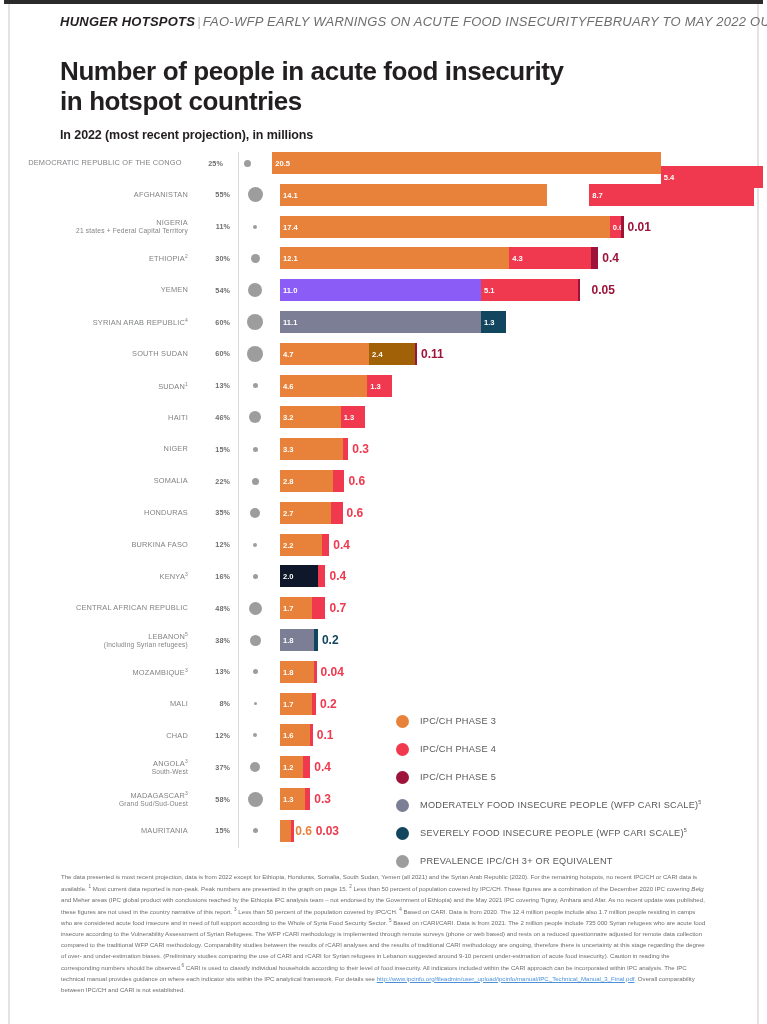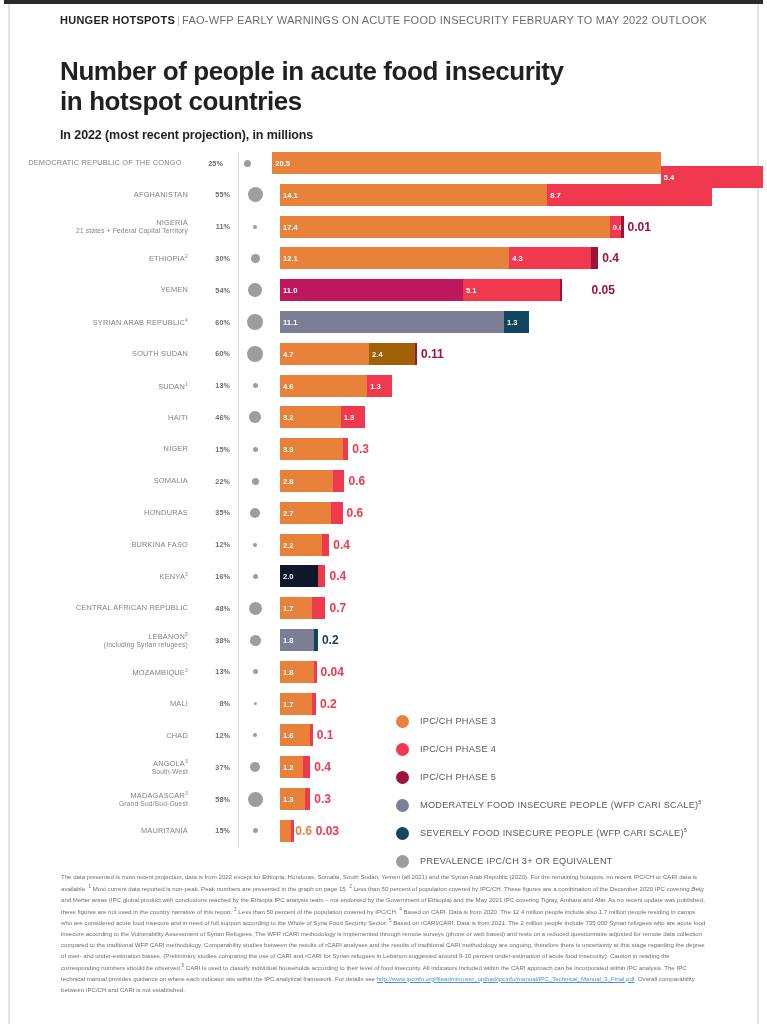--- a/index.html
+++ b/index.html
@@ -18,21 +18,21 @@
     border-right:4px solid #ffffff;
   }
   .topbar { position:absolute; top:0; left:0; right:0; height:4px; background:#2b2b2b; }
   .leftrule { position:absolute; top:4px; left:4px; width:2px; bottom:0; background:#e3e3e3; }
   .rightrule { position:absolute; top:4px; right:4px; width:2px; bottom:0; background:#e3e3e3; }
 
   
   .hdr {
     position:absolute; top:14px; left:56px; right:56px;
     display:flex; justify-content:space-between; align-items:center;
-    font-size:11px; letter-spacing:.25px; color:#6d6d6d;
+    font-size:13px; letter-spacing:.25px; color:#6d6d6d;font-style:italic;
   }
   .hdr .hh { color:#231f20; font-weight:bold; }
   .hdr .sep { color:#b8b8b8; padding:0 2px; }
   .hdr-left { white-space:nowrap; }
   .hdr-right { white-space:nowrap; color:#6d6d6d; }
 
   
   .title {
     position:absolute; top:56px; left:56px; right:40px;
     font-size:26px; line-height:1.17; font-weight:bold;
@@ -133,21 +133,21 @@
         <div class="rowbox" style="top: 33.8px;">
           <div class="lbl"><span>AFGHANISTAN</span></div>
           <div class="pct">55%</div>
           <div class="dotcell">
             <div class="dot" style="width: 15px; height: 15px; background: rgb(157, 157, 157);"></div>
           </div>
           <div class="bars">
             <div class="seg" style="width: 267.195px; background: rgb(232, 129, 58);">
               <span class="inlbl">14.1</span>
             </div>
-            <div class="seg" style="width: 164.865px; background: rgb(240, 57, 78);">
+            <div class="seg" style="width: 164.865px; background: rgb(240, 57, 78); margin-left: 42px;">
               <span class="inlbl">8.7</span>
             </div>
           </div>
         </div>
         <div class="rowbox" style="top: 65.6px;">
           <div class="lbl"><span>NIGERIA</span><span class="sub">21 states + Federal Capital Territory</span></div>
           <div class="pct">11%</div>
           <div class="dotcell">
             <div class="dot" style="width: 4px; height: 4px; background: rgb(157, 157, 157);"></div>
           </div>
@@ -179,38 +179,38 @@
             <span class="outlbl" style="left: 322.36px; color: rgb(158, 19, 57);">0.4</span>
           </div>
         </div>
         <div class="rowbox" style="top: 129.2px;">
           <div class="lbl"><span>YEMEN</span></div>
           <div class="pct">54%</div>
           <div class="dotcell">
             <div class="dot" style="width: 14px; height: 14px; background: rgb(157, 157, 157);"></div>
           </div>
           <div class="bars">
-            <div class="seg" style="width: 183px; background: #be185d;">
+            <div class="seg" style="width: 201px; background: #8b5cf6;">
               <span class="inlbl">11.0</span>
             </div>
             <div class="seg" style="width: 96.645px; background: rgb(240, 57, 78);">
               <span class="inlbl">5.1</span>
             </div>
             <div class="seg" style="width: 2.5px; background: rgb(158, 19, 57);"></div>
             <span class="outlbl" style="left: 311.595px; color: rgb(158, 19, 57);">0.05</span>
           </div>
         </div>
         <div class="rowbox" style="top: 161px;">
           <div class="lbl"><span>SYRIAN ARAB REPUBLIC<sup>4</sup></span></div>
           <div class="pct">60%</div>
           <div class="dotcell">
             <div class="dot" style="width: 16px; height: 16px; background: rgb(157, 157, 157);"></div>
           </div>
           <div class="bars">
-            <div class="seg" style="width: 224px; background: rgb(123, 126, 149); text-align: center;">
+            <div class="seg" style="width: 201px; background: rgb(123, 126, 149); text-align: center;">
               <span class="inlbl">11.1</span>
             </div>
             <div class="seg" style="width: 24.635px; background: rgb(18, 69, 94);">
               <span class="inlbl">1.3</span>
             </div>
           </div>
         </div>
         <div class="rowbox" style="top: 192.8px;">
           <div class="lbl"><span>SOUTH SUDAN</span></div>
           <div class="pct">60%</div>

